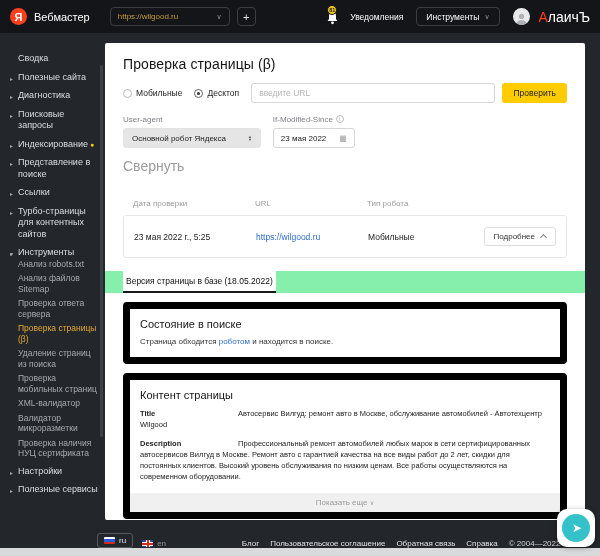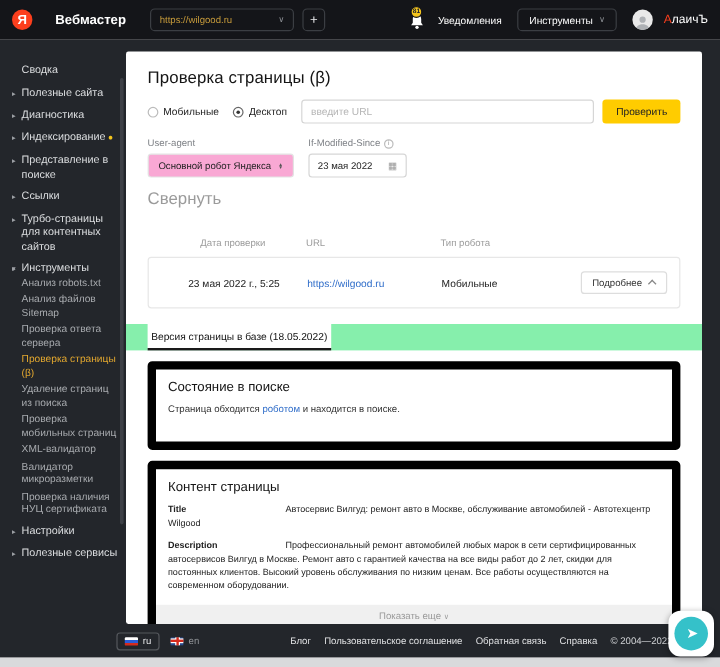--- a/index.html
+++ b/index.html
@@ -7,39 +7,39 @@
   body {
     width:600px; height:556px; position:relative; overflow:hidden;
     background:#d9dadc; font-family:"Liberation Sans", sans-serif;
     -webkit-font-smoothing:antialiased;
   }
   
   .topbar { position:absolute; left:0; top:0; width:600px; height:33px;
     background:#141519; display:flex; align-items:center; padding:0 10px; z-index:5; }
   .logo { width:17px; height:17px; border-radius:50%; background:#fc3f1d; color:#fff;
     font-weight:bold; font-size:11px; display:flex; align-items:center; justify-content:center; flex:0 0 auto; }
-  .app-name { color:#fff; font-size:11px; font-weight:bold; margin-left:19px; }
+  .app-name { color:#fff; font-size:11px; font-weight:normal; margin-left:7px; }
   .site-select { margin-left:20px; width:120px; height:19px; border:1px solid #3b3e43;
     border-radius:4px; display:flex; align-items:center; justify-content:space-between;
     padding:0 7px; cursor:pointer; }
   .site-select .url { color:#c79b3b; font-size:8px; }
   .tiny-chev { color:#8b8e93; font-size:7px; line-height:1; }
   .plus-btn { margin-left:7px; width:19px; height:19px; border:1px solid #3b3e43; border-radius:4px;
     color:#e8e9ea; font-size:11px; display:flex; align-items:center; justify-content:center; cursor:pointer; }
   .top-right { margin-left:auto; display:flex; align-items:center; gap:9px; }
   .bell-wrap { position:relative; width:15px; height:16px; cursor:pointer; }
   .badge { position:absolute; top:-4px; left:1px; min-width:10px; height:10px; padding:0 1px;
     background:#f5c51d; color:#22252a; font-size:5.5px; font-weight:bold; border-radius:6px;
     display:flex; align-items:center; justify-content:center; border:1px solid #141519; }
   .notif-label { color:#fff; font-size:8.5px; cursor:pointer; }
   .tools-btn { border:1px solid #3b3e43; border-radius:4px; height:19px; padding:0 9px;
     display:flex; align-items:center; gap:5px; color:#fff; font-size:8.5px; cursor:pointer; margin-left:4px; }
   .avatar { width:17px; height:17px; border-radius:50%; background:#e9e9e9; overflow:hidden;
     display:flex; align-items:flex-end; justify-content:center; margin-left:4px; cursor:pointer; }
-  .user-name { font-size:10px; color:#fff; cursor:pointer; }
+  .user-name { font-size:14px; color:#fff; cursor:pointer; }
   .user-name .first { color:#fc3f1d; }
   
   .page-bg { position:absolute; left:0; top:33px; width:600px; height:515px; background:#23262b; }
   .sidebar { position:absolute; left:0; top:43px; width:105px; padding:10px 6px 0 10px;
     font-size:9px; color:#dcdee0; z-index:2; }
   .sidebar ul { list-style:none; margin:0; padding:0; }
   .nav-item { position:relative; padding-left:8px; margin-bottom:7px; line-height:11.5px; cursor:pointer; }
   .arr { position:absolute; left:0; top:2px; font-size:6px; color:#9b9ea3; }
   .dot { color:#f5c51d; font-size:7px; margin-left:2px; }
   .sub { padding-left:8px; margin:6px 0 9px; }
@@ -56,31 +56,31 @@
   .rc { width:9px; height:9px; border:1px solid #bbb; border-radius:50%; margin-right:4px; background:#fff; position:relative; flex:0 0 auto; }
   .rc.checked { border-color:#666; }
   .rc.checked::after { content:""; position:absolute; inset:2px; background:#333; border-radius:50%; }
   .url-input { flex:1; height:20px; border:1px solid #d6d6d6; border-radius:3px; font-size:8.5px;
     padding:0 7px; color:#333; margin-right:7px; outline:none; font-family:inherit; }
   .url-input::placeholder { color:#b5b5b5; }
   .check-btn { height:20px; background:#fc0; border:none; border-radius:3px; font-size:8.5px;
     padding:0 11px; color:#222; cursor:pointer; font-family:inherit; }
   .row2 { display:flex; gap:12px; margin-bottom:9px; }
   .field label { display:block; font-size:8px; color:#7e8186; margin-bottom:4px; }
-  .ua-select { height:20px; background:#f9a8d4; border:1px solid #e3e3e3; border-radius:3px;
-    display:flex; align-items:center; padding:0 8px; font-size:8px; color:#222; gap:6px; cursor:pointer; }
+  .ua-select { height:20px; background:#e5e5e5; border:1px solid #e3e3e3; border-radius:3px;
+    display:flex; align-items:center; padding:0 8px; font-size:8px; color:#222; gap:22px; cursor:pointer; }
   .updown { display:flex; flex-direction:column; font-size:4px; line-height:3.2px; color:#555; }
   .date-input { height:20px; border:1px solid #d6d6d6; border-radius:3px; display:flex;
     align-items:center; justify-content:space-between; padding:0 7px; font-size:8px; color:#222; width:82px; cursor:pointer; }
   .cal { color:#9a9a9a; font-size:8px; }
   .info-i { display:inline-flex; width:8px; height:8px; border:1px solid #bbb; border-radius:50%;
     color:#999; font-size:5.5px; align-items:center; justify-content:center; vertical-align:1px; margin-left:3px; font-style:normal; }
   .collapse { font-size:14px; color:#9b9b9b; margin-bottom:25px; cursor:pointer; display:inline-block; }
   .thead { display:flex; font-size:8px; color:#9b9b9b; padding:0 10px; margin-bottom:7px; }
-  .c1 { width:122px;text-align:center; } .c2 { width:112px; } .c3 { flex:1; }
+  .c1 { width:122px; } .c2 { width:112px; } .c3 { flex:1; }
   .trow { display:flex; align-items:center; border:1px solid #e7e7e7; border-radius:3px;
     padding:11px 10px; font-size:8.5px; color:#222; margin-bottom:13px; background:#fff; }
   .trow a { color:#2f6dc9; text-decoration:none; cursor:pointer; }
   .details-btn { margin-left:auto; border:1px solid #ddd; border-radius:3px; padding:4px 9px;
     font-size:8px; color:#333; background:#fff; display:flex; gap:6px; align-items:center; cursor:pointer; font-family:inherit; }
   .chev-up { width:5px; height:5px; border-left:1px solid #888; border-top:1px solid #888;
     transform:rotate(45deg); margin-top:2px; }
   .tabstrip { margin:0 -18px; background:#86efac; display:flex; padding-left:18px; height:22px; }
   .tab { background:#fff; display:flex; align-items:center; font-size:8.5px; color:#111;
     padding:0 3px; border-bottom:2px solid #1a1a1a; cursor:pointer; }
@@ -89,21 +89,21 @@
   .card h2 { font-size:11px; font-weight:400; margin:0 0 7px; color:#151515; }
   .status-text { font-size:8px; color:#333; }
   .status-text a { color:#2f6dc9; text-decoration:none; cursor:pointer; }
   .kv { font-size:7.5px; color:#222; margin:0 0 8px; line-height:11px; }
   .kv b { display:inline-block; width:98px; font-weight:bold; vertical-align:top; }
   .show-more { background:#f0f0f0; text-align:center; font-size:8px; color:#9a9a9a;
     padding:5px 0; cursor:pointer; }
   .show-more .sm-chev { font-size:6px; }
   
   .footerbar { position:absolute; left:0; top:520px; width:600px; height:28px; display:flex;
-    align-items:center; padding:0 12px 0 97px; z-index:4; }
+    align-items:flex-end; padding:0 12px 0 97px; z-index:4; }
   .lang-ru { display:flex; align-items:center; gap:4px; border:1px solid #55585d; border-radius:3px;
     padding:2px 6px; font-size:8px; color:#e3e4e6; cursor:pointer; }
   .lang-en { display:flex; align-items:center; gap:4px; font-size:8px; color:#8f9296; margin-left:9px; cursor:pointer; }
   .flag { width:11px; height:7px; border-radius:1px; flex:0 0 auto; }
   .flag-ru { background:linear-gradient(to bottom,#fff 0 33%,#2a5bd7 33% 66%,#d52b1e 66% 100%); }
   .flag-en { background:
       linear-gradient(#d52b1e,#d52b1e) center/100% 2px no-repeat,
       linear-gradient(#d52b1e,#d52b1e) center/2px 100% no-repeat,
       linear-gradient(#fff,#fff) center/100% 4px no-repeat,
       linear-gradient(#fff,#fff) center/4px 100% no-repeat,
@@ -152,20 +152,21 @@
   </div>
 </div>
 
 <div class="page-bg"></div>
 
 <nav class="sidebar">
   <ul>
     <li class="nav-item"><span>Сводка</span></li>
     <li class="nav-item"><span class="arr">▸</span><span>Полезные сайта</span></li>
     <li class="nav-item"><span class="arr">▸</span><span>Диагностика</span></li>
+    <li class="nav-item"><span class="arr">▸</span><span>Поисковые запросы</span></li>
     <li class="nav-item"><span class="arr">▸</span><span>Индексирование</span><span class="dot">●</span></li>
     <li class="nav-item"><span class="arr">▸</span><span>Представление в поиске</span></li>
     <li class="nav-item"><span class="arr">▸</span><span>Ссылки</span></li>
     <li class="nav-item"><span class="arr">▸</span><span>Турбо-страницы для контентных сайтов</span></li>
     <li class="nav-item"><span class="arr">▸</span></li>
     <li class="nav-item"><span class="arr">▾</span><span>Инструменты</span>
       <ul class="sub">
         <li>Анализ robots.txt</li>
         <li>Анализ файлов Sitemap</li>
         <li>Проверка ответа сервера</li>
@@ -237,21 +238,21 @@
     </button>
   </div>
 
   <div class="tabstrip">
     <div class="tab">Версия страницы в базе (18.05.2022)</div>
   </div>
 
   <section class="card">
     <div class="card-body">
       <h2>Состояние в поиске</h2>
-      <p class="status-text" style="margin:0 0 16px"><span>Страница обходится </span><a>роботом</a><span> и находится в поиске.</span></p>
+      <p class="status-text" style="margin:0 0 4px"><span>Страница обходится </span><a>роботом</a><span> и находится в поиске.</span></p>
     </div>
   </section>
 
   <section class="card">
     <div class="card-body">
       <h2>Контент страницы</h2>
       <p class="kv"><b>Title</b><span>Автосервис Вилгуд: ремонт авто в Москве, обслуживание автомобилей - Автотехцентр Wilgood</span></p>
       <p class="kv" style="margin-bottom:4px"><b>Description</b><span>Профессиональный ремонт автомобилей любых марок в сети сертифицированных автосервисов Вилгуд в Москве. Ремонт авто с гарантией качества на все виды работ до 2 лет, скидки для постоянных клиентов. Высокий уровень обслуживания по низким ценам. Все работы осуществляются на современном оборудовании.</span></p>
     </div>
     <div class="show-more"><span>Показать еще</span> <span class="sm-chev">∨</span></div>

